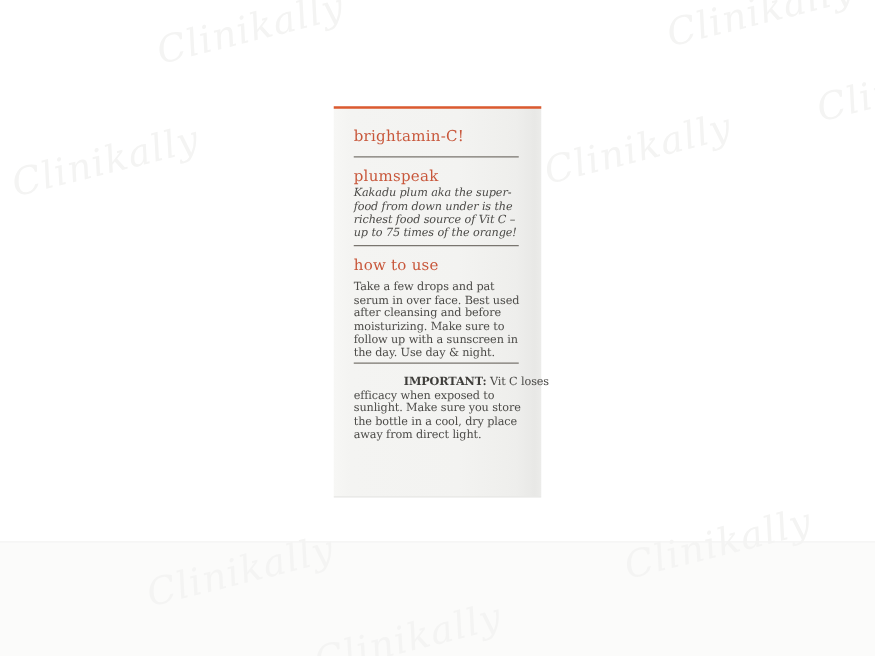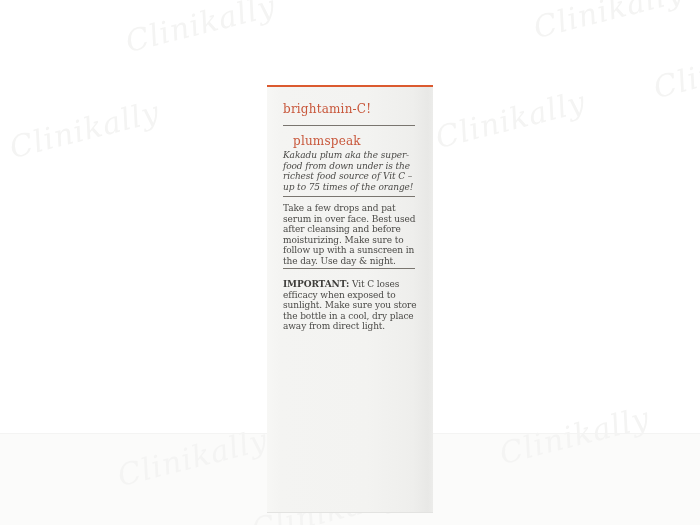--- a/index.html
+++ b/index.html
@@ -47,21 +47,21 @@
   .wm-5 { left: 652px; top: 52px;  }
   .wm-6 { left: 116px; top: 440px; }
   .wm-7 { left: 498px; top: 418px; }
   .wm-8 { left: 250px; top: 494px; }
   
   .product-box {
     position: absolute;
     left: 267px;
     top: 85px;
     width: 166px;
-    height: 428px;
+    height: 313px;
     box-sizing: border-box;
     background: linear-gradient(90deg,
       #f7f7f5 0%, #f4f4f2 8%, #f3f3f1 60%,
       #eeeeec 88%, #e8e8e6 97%, #ececea 100%);
     border-bottom: 1px solid #e3e3e1;
   }
   .accent-line {
     height: 2px;
     width: 100%;
     background: #db5a2f;
@@ -81,31 +81,32 @@
     margin: 0;
     font-size: 9px;
     line-height: 10.5px;
     color: #4b4a47;
     letter-spacing: -0.1px;
     white-space: pre;
   }
   .section-body strong {
     font-weight: bold;
     color: #3f3e3b;
+    margin-left: 40px;
   }
   .separator {
     border: none;
     border-top: 1px solid #79756f;
     width: 132px;
     margin: 0;
   }
   .mt-h1  { margin-top: 15px; }
   .mt-p1  { margin-top: 7px;  }
   .mt-s1  { margin-top: 9px;  }
-  .mt-h2  { margin-top: 8px; margin-left: 10px;  }
+  .mt-h2  { margin-top: 8px;  }
   .mt-p2  { margin-top: 2px; font-style: italic;  }
   .mt-s2  { margin-top: 4px;  }
   .mt-h3  { margin-top: 8px;  }
   .mt-p3  { margin-top: 6px;  }
   .mt-s3  { margin-top: 2px;  }
   .mt-p4  { margin-top: 10px; }
 </style>
 </head>
 <body>
 
@@ -136,20 +137,21 @@
         <h2 class="section-heading mt-h2">plumspeak</h2>
         <p class="section-body mt-p2">Kakadu plum aka the super-
 food from down under is the
 richest food source of Vit C –
 up to 75 times of the orange!</p>
       </div>
 
       <hr class="separator mt-s2">
 
       <div>
+        <h2 class="section-heading mt-h3">how to use</h2>
         <p class="section-body mt-p3">Take a few drops and pat
 serum in over face. Best used
 after cleansing and before
 moisturizing. Make sure to
 follow up with a sunscreen in
 the day. Use day &amp; night.</p>
       </div>
 
       <hr class="separator mt-s3">
 

